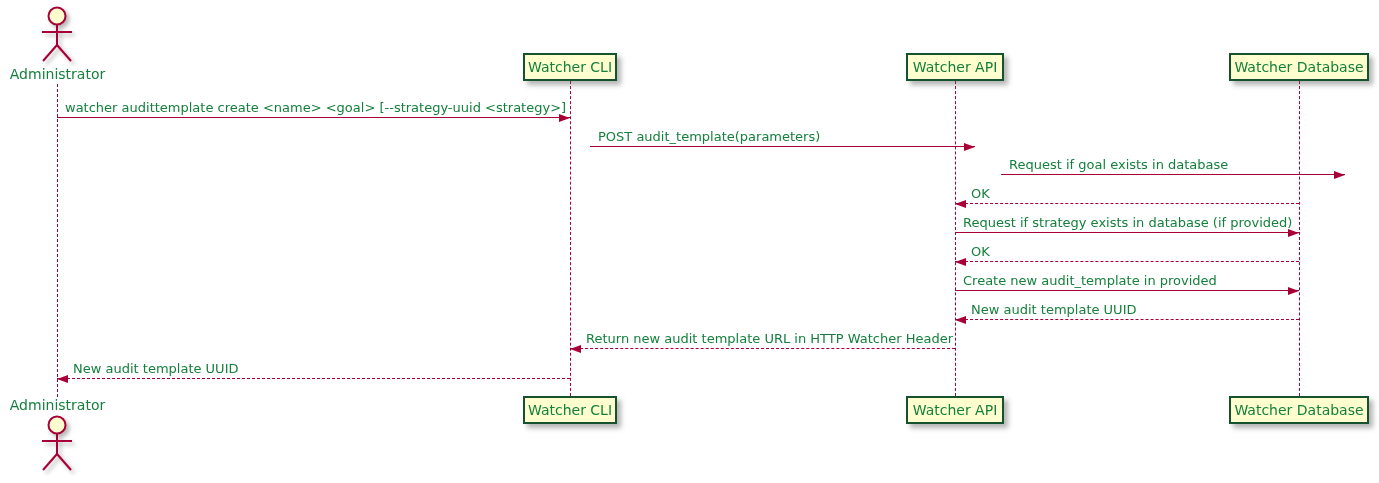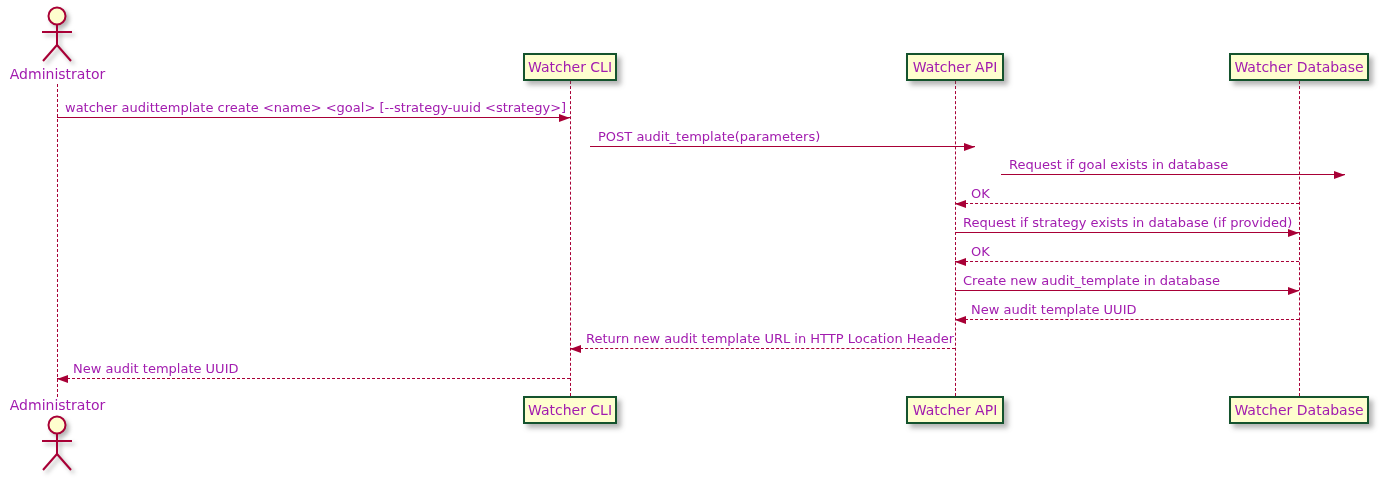--- a/index.html
+++ b/index.html
@@ -2,21 +2,21 @@
 <html><head>
 <meta charset="utf-8">
 <style>
   html, body { margin: 0; padding: 0; background: #ffffff; }
   #canvas {
     position: relative;
     width: 1379px;
     height: 483px;
     background: #ffffff;
     font-family: "DejaVu Sans", sans-serif;
-    color: #a21caf;
+    color: #15803d;
     overflow: hidden;
   }
   .lifeline {
     position: absolute;
     width: 0;
     border-left: 1px dashed #A80036;
   }
   .pbox {
     position: absolute;
     box-sizing: border-box;
@@ -120,31 +120,31 @@
     <span class="msg-label">Request if strategy exists in database (if provided)</span>
     <div class="msg-line"></div>
     <div class="arrowhead"></div>
   </div>
   <div class="message left dashed" style="left:955px; top:243px; width:344px;">
     <span class="msg-label">OK</span>
     <div class="msg-line"></div>
     <div class="arrowhead"></div>
   </div>
   <div class="message right" style="left:955px; top:272px; width:344px;">
-    <span class="msg-label">Create new audit_template in database</span>
+    <span class="msg-label">Create new audit_template in provided</span>
     <div class="msg-line"></div>
     <div class="arrowhead"></div>
   </div>
   <div class="message left dashed" style="left:955px; top:301px; width:344px;">
     <span class="msg-label">New audit template UUID</span>
     <div class="msg-line"></div>
     <div class="arrowhead"></div>
   </div>
   <div class="message left dashed" style="left:570px; top:330px; width:385px;">
-    <span class="msg-label">Return new audit template URL in HTTP Location Header</span>
+    <span class="msg-label">Return new audit template URL in HTTP Watcher Header</span>
     <div class="msg-line"></div>
     <div class="arrowhead"></div>
   </div>
   <div class="message left dashed" style="left:57px; top:360px; width:513px;">
     <span class="msg-label">New audit template UUID</span>
     <div class="msg-line"></div>
     <div class="arrowhead"></div>
   </div>
 
   <div class="actor-label" style="left:2px; top:397px;">Administrator</div>

